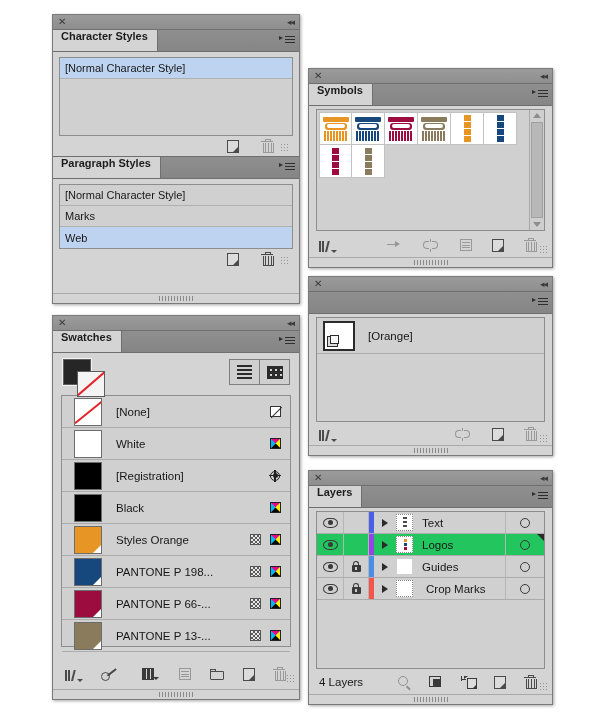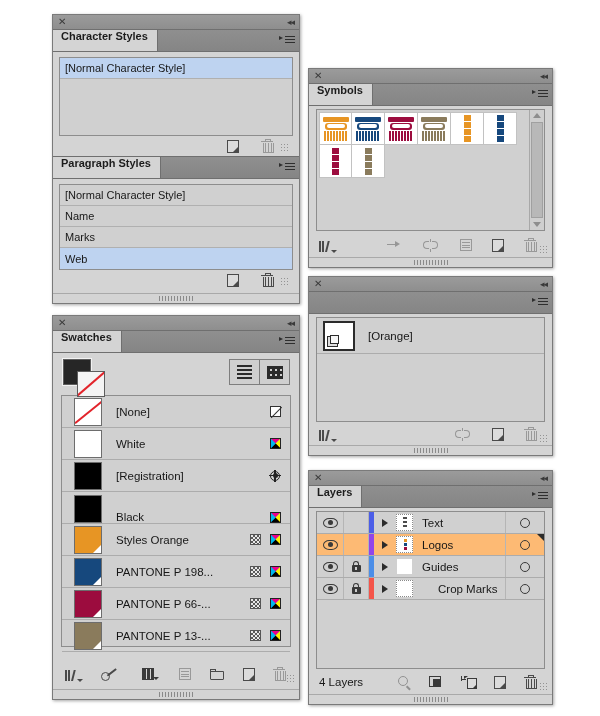--- a/index.html
+++ b/index.html
@@ -219,23 +219,20 @@
         <span class="ln ln2"></span>
         <span class="ln ln3"></span>
     </div>
   </div>
   <div class="panel-body" style="padding:5px 6px 0 6px;">
     <div class="listbox">
       <div class="row">
         <span>[Normal Character Style]</span>
       </div>
       <div class="row">
-        <span>Name</span>
-      </div>
-      <div class="row">
         <span>Marks</span>
       </div>
       <div class="row sel" style="border-bottom:none;">
         <span>Web</span>
       </div>
     </div>
     <div class="footer" style="justify-content:flex-end;gap:22px;padding-right:20px;">
       <span class="ico-new ibtn">
           <i class="pg"></i>
           <i class="fold"></i>
@@ -311,21 +308,21 @@
       <div class="swatch-chip" style="margin-left:12px;background:#000000;"></div>
       <span style="margin-left:14px;font-size:11.5px;color:#171717;">[Registration]</span>
       <span class="reg-ico" style="margin-left:auto;margin-right:9px;">
           <i class="h"></i>
           <i class="v"></i>
           <i class="c"></i>
           <i class="d"></i>
         </span>
     </div>
 
-    <div style="height:31px;display:flex;align-items:flex-end;border-bottom:1px solid #acacac;">
+    <div style="height:31px;display:flex;align-items:center;border-bottom:1px solid #acacac;">
       <div class="swatch-chip" style="margin-left:12px;background:#000000;"></div>
       <span style="margin-left:14px;font-size:11.5px;color:#171717;">Black</span>
       <span class="cmyk" style="margin-left:auto;margin-right:9px;">
           <i class="q1"></i>
           <i class="q2"></i>
           <i class="q3"></i>
           <i class="q4"></i>
         </span>
     </div>
 
@@ -643,21 +640,21 @@
         <i style="position:absolute;left:6px;top:2px;width:4px;height:2px;background:#4b4b4b;"></i>
         <i style="position:absolute;left:6px;top:6px;width:4px;height:2px;background:#4b4b4b;"></i>
         <i style="position:absolute;left:6px;top:10px;width:4px;height:2px;background:#4b4b4b;"></i>
       </span>
       <span style="margin-left:9px;font-size:11.5px;color:#171717;">Text</span>
       <span style="margin-left:auto;width:38px;display:flex;justify-content:center;border-left:1px solid #b5b5b5;height:100%;align-items:center;">
           <span class="circ-o"></span>
         </span>
     </div>
 
-    <div style="height:21px;display:flex;align-items:center;border-bottom:1px solid #acacac;background:#fdba74;position:relative;">
+    <div style="height:21px;display:flex;align-items:center;border-bottom:1px solid #acacac;background:#22c55e;position:relative;">
       <span style="width:26px;display:flex;justify-content:center;">
           <span class="ico-eye">
             <i class="o"></i>
             <i class="p"></i>
           </span>
         </span>
       <span style="width:24px;border-left:1px solid #b5b5b5;height:100%;display:flex;align-items:center;justify-content:center;"></span>
       <span style="width:5px;height:100%;background:#9245e8;border-left:1px solid #b5b5b5;"></span>
       <span style="width:22px;display:flex;justify-content:center;">
           <span class="tri-r"></span>
@@ -711,21 +708,21 @@
             <i class="sh"></i>
             <i class="bd"></i>
             <i class="kh"></i>
           </span>
         </span>
       <span style="width:5px;height:100%;background:#f4554a;border-left:1px solid #b5b5b5;"></span>
       <span style="width:22px;display:flex;justify-content:center;">
           <span class="tri-r"></span>
         </span>
       <span style="width:17px;height:17px;background:#fff;border:1px dotted #8a8a8a;box-sizing:border-box;"></span>
-      <span style="margin-left:25px;font-size:11.5px;color:#171717;">Crop Marks</span>
+      <span style="margin-left:13px;font-size:11.5px;color:#171717;">Crop Marks</span>
       <span style="margin-left:auto;width:38px;display:flex;justify-content:center;border-left:1px solid #b5b5b5;height:100%;align-items:center;">
           <span class="circ-o"></span>
         </span>
     </div>
   </div>
 
   <div style="position:absolute;left:8px;right:8px;bottom:12px;height:20px;display:flex;align-items:center;">
     <span style="font-size:11.5px;color:#171717;margin-left:2px;">4 Layers</span>
     <span class="ibtn" style="margin-left:auto;margin-right:18px;position:relative;width:13px;height:13px;opacity:.55;">
       <span style="position:absolute;left:0;top:0;width:10px;height:10px;border:1.4px solid #5a5a5a;border-radius:50%;box-sizing:border-box;"></span>

